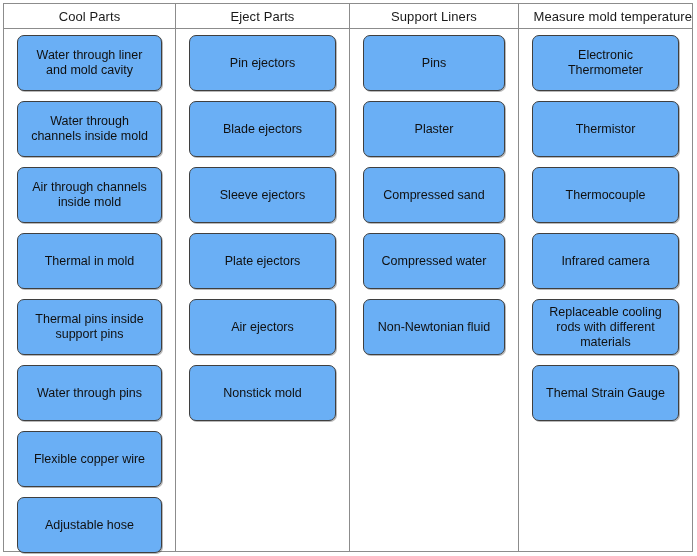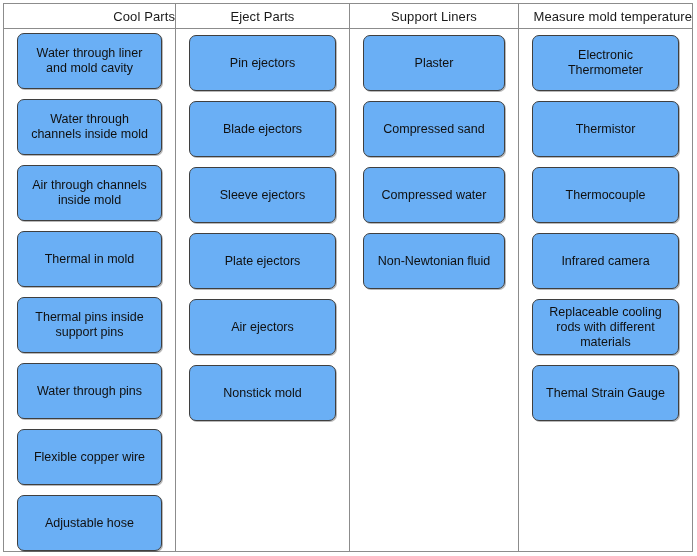--- a/index.html
+++ b/index.html
@@ -60,21 +60,21 @@
   .bcell {
     border-right: 1px solid #8c8c8c;
     padding: 6px 13px 0 13px;
     display: flex;
     flex-direction: column;
     gap: 10px;
   }
   .bcell:last-child { border-right: none; }
 
   
-  .col-0 { flex: 0 0 172px; justify-content: flex-end; }
+  .col-0 { flex: 0 0 172px; }
   .col-1 { flex: 0 0 174px; }
   .col-2 { flex: 0 0 169px; }
   .col-3 { flex: 0 0 173px; }
 
   .node {
     box-sizing: border-box;
     width: 100%;
     height: 56px;
     flex: 0 0 56px;
     background: #6AAFF5;
@@ -159,20 +159,23 @@
       <div class="node">
           <span>Air ejectors</span>
         </div>
       <div class="node">
           <span>Nonstick mold</span>
         </div>
     </div>
 
     <div class="bcell col-2">
       <div class="node">
+          <span>Pins</span>
+        </div>
+      <div class="node">
           <span>Plaster</span>
         </div>
       <div class="node">
           <span>Compressed sand</span>
         </div>
       <div class="node">
           <span>Compressed water</span>
         </div>
       <div class="node">
           <span>Non-Newtonian fluid</span>

